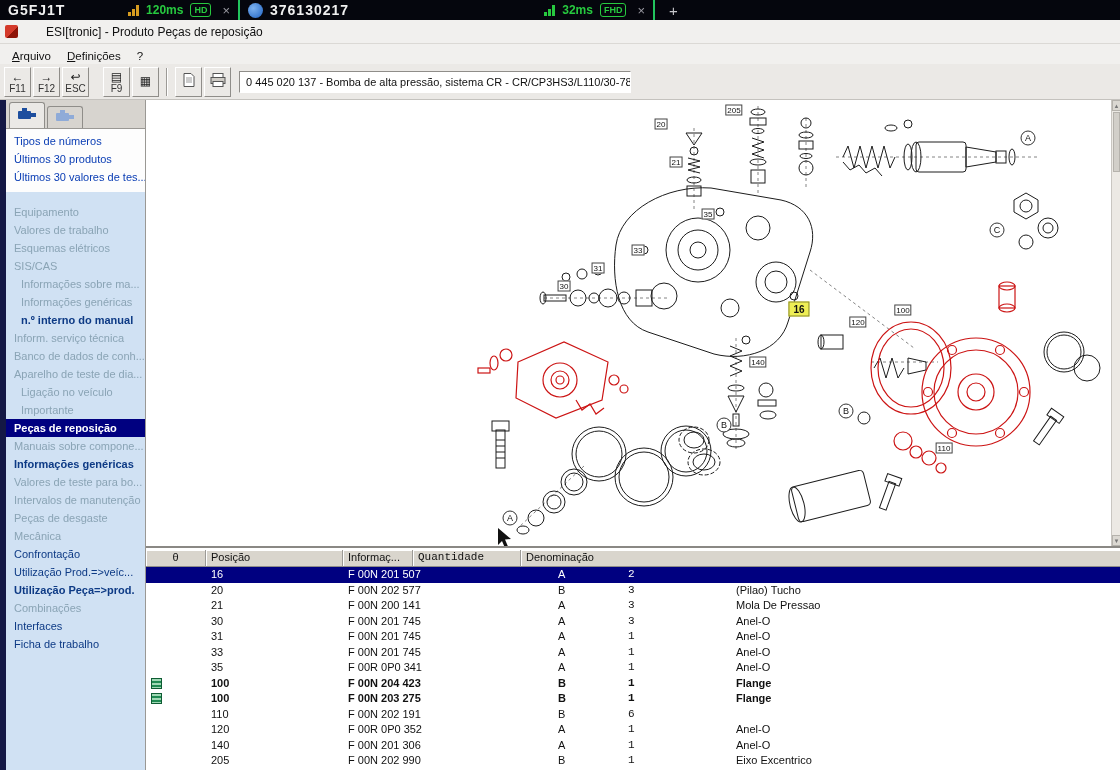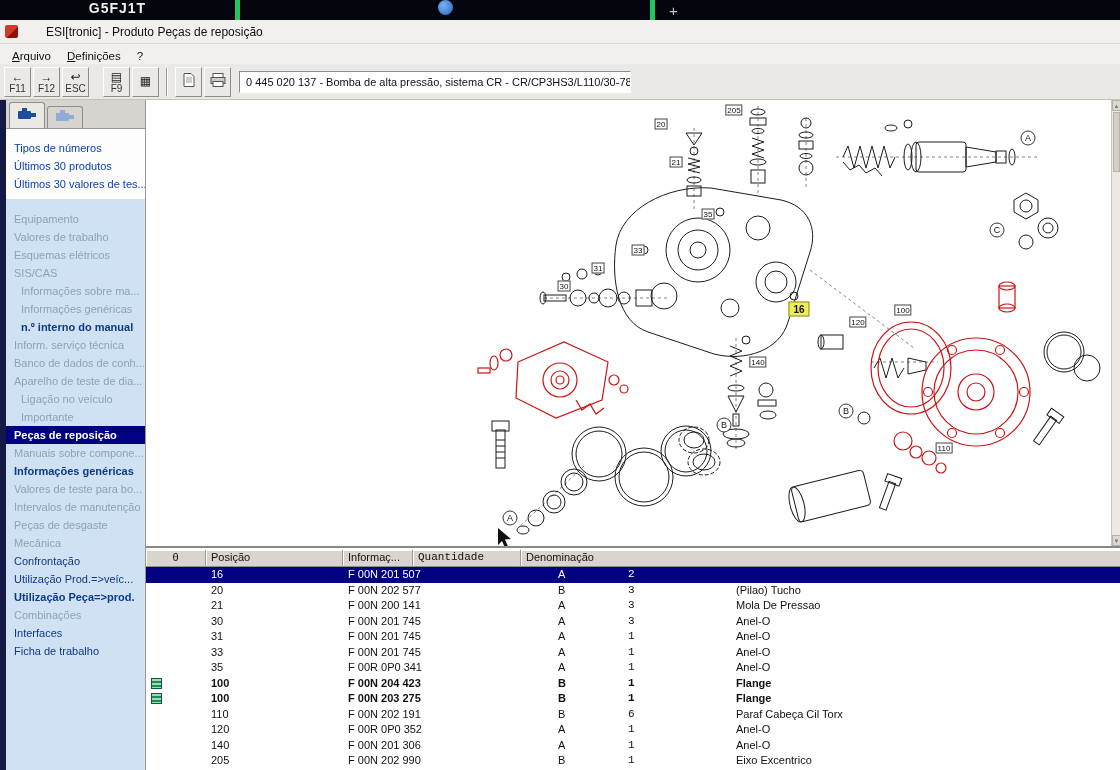--- a/index.html
+++ b/index.html
@@ -2,21 +2,21 @@
 <html><head>
 <meta charset="utf-8">
 <style>
   * { margin:0; padding:0; box-sizing:border-box; }
   html,body { width:1120px; height:770px; overflow:hidden; }
   body { position:relative; font-family:"Liberation Sans", sans-serif; background:#d4d0c8; }
   .abs { position:absolute; }
 
   
   #topbar { left:0; top:0; width:1120px; height:20px; background:#05060d; display:flex; align-items:stretch; color:#ddd; }
-  .tb-tab { display:flex; align-items:center; padding:0 8px; gap:7px; border-right:5px solid #22c55e;flex-direction:column; }
+  .tb-tab { display:flex; align-items:center; padding:0 8px; gap:7px; border-right:2px solid #22c55e; }
   .tb-title { font-size:14px; font-weight:bold; color:#f0f0f0; letter-spacing:1px; white-space:nowrap; }
   .spacer { flex:1; }
   .ms { color:#27c93f; font-size:12px; font-weight:bold; }
   .badge { border:1px solid #27c93f; color:#27c93f; font-size:9px; border-radius:3px; padding:0 3px; line-height:12px; font-weight:bold; }
   .tb-close { color:#9a9aa2; font-size:13px; margin-left:4px; }
   .bars { display:inline-flex; align-items:flex-end; gap:1px; height:11px; }
   .bars i { display:block; width:3px; background:#d79c20; }
   .bars i:nth-child(1){height:4px} .bars i:nth-child(2){height:7px} .bars i:nth-child(3){height:11px}
   .bars.green i { background:#27c93f; }
   .orb { width:15px; height:15px; border-radius:50%; background:radial-gradient(circle at 35% 35%, #7db2ef, #1f63c4); flex:0 0 auto; }
@@ -42,21 +42,21 @@
   .tfield { width:392px; height:22px; background:#fff; border:1px solid; border-color:#8f8d89 #ffffff #ffffff #8f8d89; font-size:11px; line-height:20px; padding:0 6px; color:#111; white-space:nowrap; overflow:hidden; margin-left:6px; }
 
   
   #leftstrip { left:0; top:100px; width:6px; height:670px; background:#141845; }
   #tabstrip { left:6px; top:100px; width:139px; height:28px; background:#d7d4cf; display:flex; align-items:flex-end; padding-left:3px; gap:2px; }
   .side-tab { width:36px; height:26px; border:1px solid #8f8d89; border-bottom:none; background:#ebe9e6; display:flex; align-items:center; justify-content:center; border-radius:3px 3px 0 0; }
   .side-tab.inactive { height:22px; background:#d7d4cf; }
 
   
   #sidebar { left:6px; top:128px; width:139px; height:642px; background:#d0e1f3; font-size:11px; overflow:hidden; border-top:1px solid #9a9894; }
-  #sidebar .white { background:#fdfdfd; padding:10px 0 6px; }
+  #sidebar .white { background:#fdfdfd; padding:3px 0 6px; }
   .sb-link { color:#0a3db4; line-height:18px; padding-left:8px; white-space:nowrap; overflow:hidden; }
   .sb-nav { padding-top:11px; }
   .sb-item { line-height:18px; padding-left:8px; white-space:nowrap; overflow:hidden; }
   .sb-item.ind1 { padding-left:15px; }
   .sb-item.disabled { color:#8aa4b5; }
   .sb-item.active { color:#0d3a85; }
   .sb-item.active-bold { color:#0d3a85; font-weight:bold; }
   .sb-item.selected { background:#000080; color:#fff; font-weight:bold; }
 
   
@@ -497,21 +497,20 @@
           <div class="td c3">B</div>
           <div class="td c4">1</div>
           <div class="td c5">Flange</div>
         </div>
         <div class="tr">
           <div class="td c0"></div>
           <div class="td c1">110</div>
           <div class="td c2">F 00N 202 191</div>
           <div class="td c3">B</div>
           <div class="td c4">6</div>
-          <div class="td c5">Paraf Cabeça Cil Torx</div>
         </div>
         <div class="tr">
           <div class="td c0"></div>
           <div class="td c1">120</div>
           <div class="td c2">F 00R 0P0 352</div>
           <div class="td c3">A</div>
           <div class="td c4">1</div>
           <div class="td c5">Anel-O</div>
         </div>
         <div class="tr">

